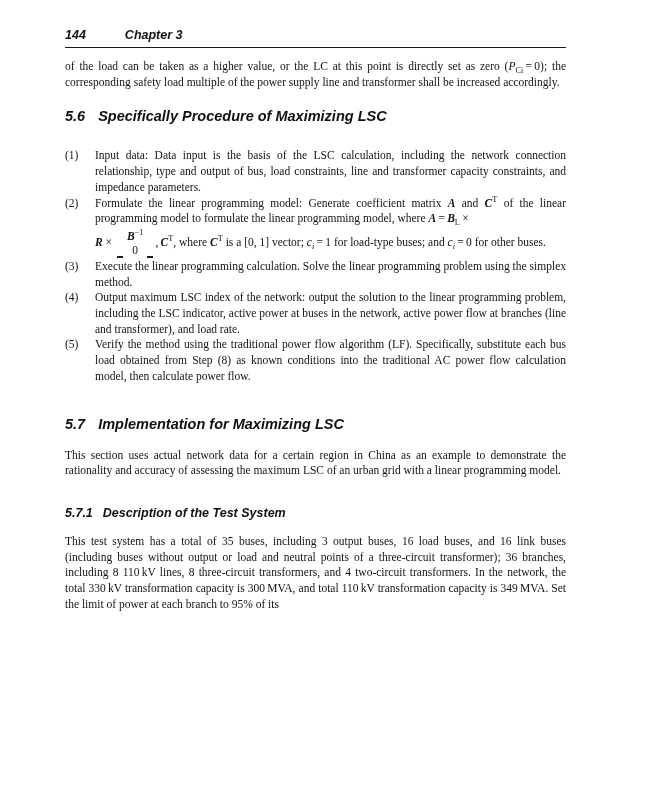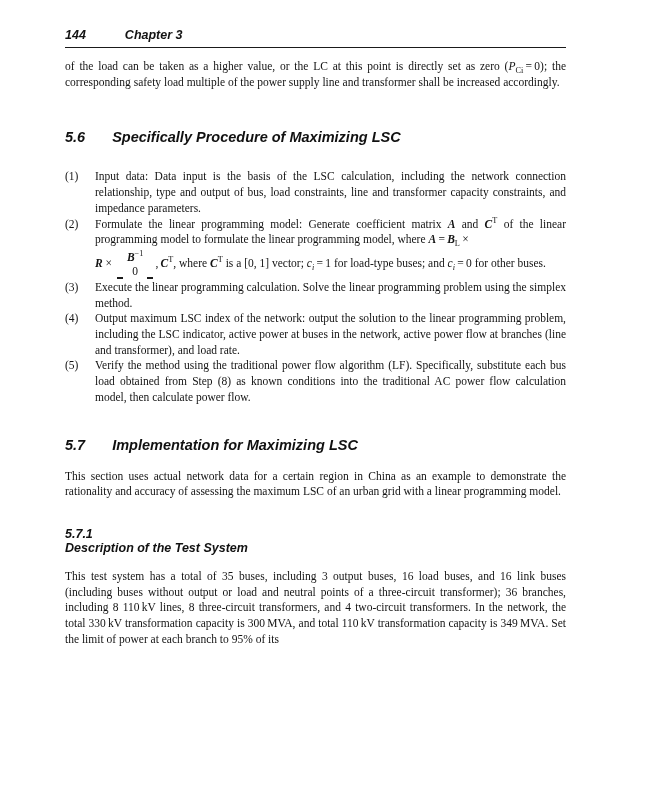--- a/index.html
+++ b/index.html
@@ -12,26 +12,26 @@
   
   .running-head{display:flex;align-items:baseline;column-gap:39px;
     font-family:"Liberation Sans", sans-serif;font-weight:bold;font-style:italic;
     font-size:12.5px;line-height:14px;}
   .rule{border-bottom:1.6px solid #1a1a1a;margin-top:5px;}
   
   .body-text{margin:0;font-size:11.5px;line-height:15.7px;}
   .jt{text-align:justify;}
   .intro{margin-top:11px;}
   
-  .sec-heading{margin:39px 0 0 0;display:flex;align-items:baseline;column-gap:27px;
+  .sec-heading{margin:18px 0 0 0;display:flex;align-items:baseline;column-gap:13px;
     font-family:"Liberation Sans", sans-serif;font-weight:bold;font-style:italic;
     font-size:14.5px;line-height:16px;color:#111;}
   .subsec-heading{margin:27px 0 0 0;display:flex;align-items:baseline;column-gap:10px;
     font-family:"Liberation Sans", sans-serif;font-weight:bold;font-style:italic;
-    font-size:12.5px;line-height:14px;color:#111;flex-direction:column;}
+    font-size:12.5px;line-height:14px;color:#111;}
   .mt57{margin-top:31px;}
   .para57{margin-top:16px;}
   .para571{margin-top:14px;}
   
   .list{margin-top:24px;}
   .list-item{display:flex;font-size:11.5px;line-height:15.7px;}
   .li-label{width:30px;flex-shrink:0;}
   .li-body{flex:1;text-align:justify;}
   
   sub,sup{font-size:0.72em;line-height:0;}

